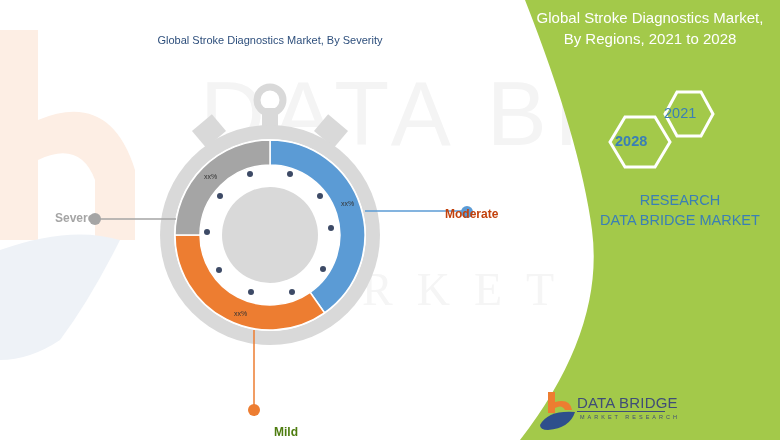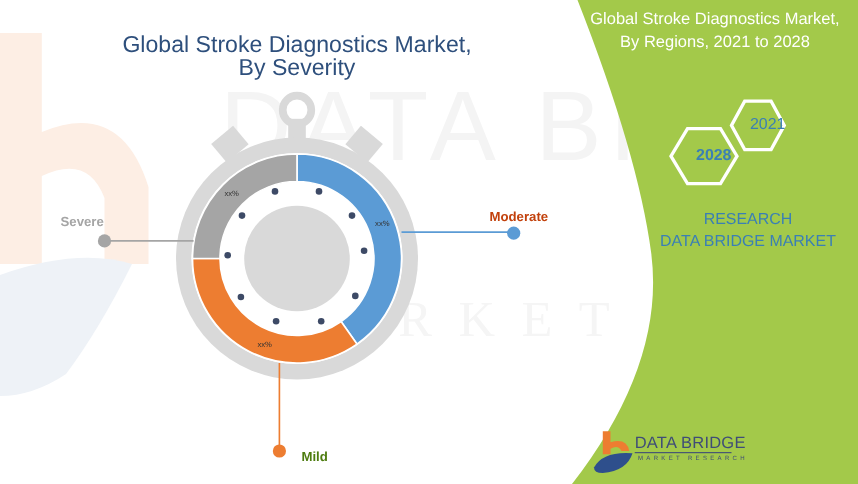--- a/index.html
+++ b/index.html
@@ -1,24 +1,24 @@
 <!DOCTYPE html>
 <html><head>
   <meta charset="utf-8">
   <style>
     html, body { margin:0; padding:0; }
     body { width:780px; height:440px; position:relative; overflow:hidden; background:#ffffff; font-family:"Liberation Sans", sans-serif; }
     .stage { position:absolute; left:0; top:0; width:780px; height:440px; }
     .watermark { position:absolute; left:0; top:0; width:780px; height:440px; }
     .green-panel { position:absolute; left:0; top:0; width:780px; height:440px; }
-    .title-main { position:absolute; left:100px; top:30px; width:340px; text-align:center; color:#2e4f7c; font-size:21px; line-height:21px; }
+    .title-main { position:absolute; left:100px; top:30px; width:340px; text-align:center; color:#2e4f7c; font-size:11px; line-height:21px; }
     .title-right { position:absolute; left:525px; top:7px; width:250px; text-align:center; color:#ffffff; font-size:15px; line-height:21px; }
     .brand-text { position:absolute; left:590px; top:190px; width:180px; text-align:center; color:#3a7fb5; font-size:14.5px; line-height:20px; }
-    .hex-label { position:absolute; color:#3a7fb5; font-size:14.5px; text-align:right; width:50px; }
-    .cat-label { position:absolute; font-size:12px; font-weight:bold; }
+    .hex-label { position:absolute; color:#3a7fb5; font-size:14.5px; text-align:left; width:50px; }
+    .cat-label { position:absolute; font-size:12px; font-weight:bold;margin-top:17px; }
     .center-label { position:absolute; left:222px; top:222px; width:96px; text-align:center; font-size:13px; font-weight:bold; color:#1f1f1f; }
     .pct { position:absolute; font-size:7px; color:#333; }
     .logo-text { position:absolute; left:577px; top:394px; color:#3f4d77; font-size:15px; letter-spacing:0.2px; }
     .logo-sub { position:absolute; left:580px; top:414px; color:#3f4d77; font-size:5.5px; letter-spacing:3px; }
     .logo-rule { position:absolute; left:577px; top:411px; width:88px; height:1px; background:#3f4d77; }
     svg { display:block; }
   </style>
 </head>
 <body>
 

